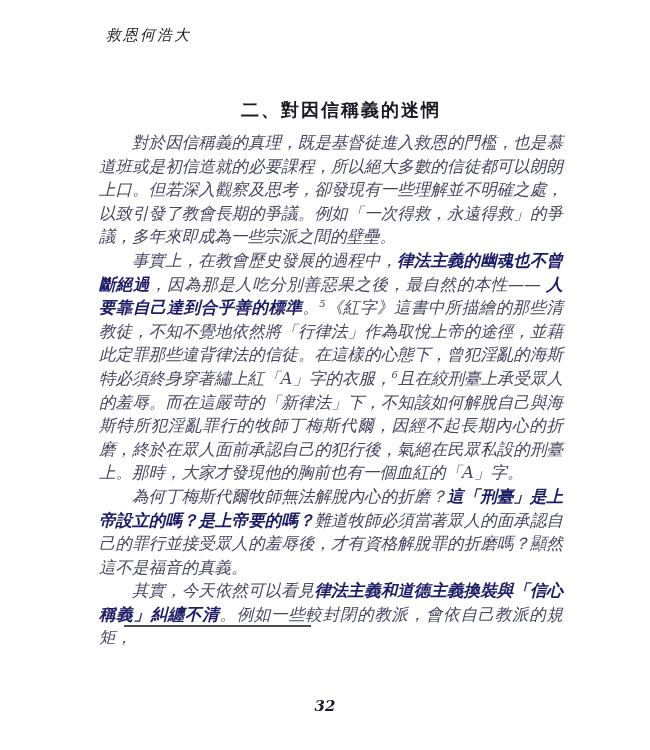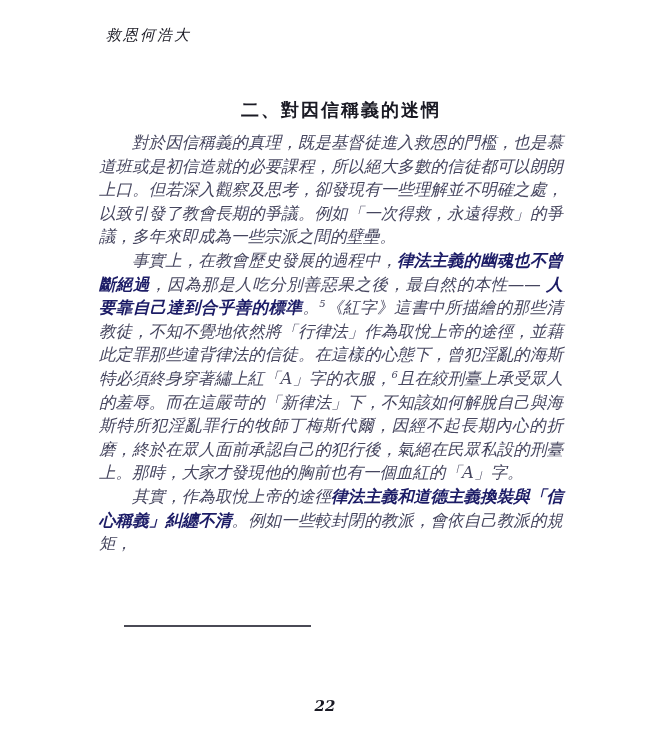--- a/index.html
+++ b/index.html
@@ -111,20 +111,21 @@
 <body>
 
 <div class="page">
   <div class="running-header">救恩何浩大</div>
 
   <h1 class="chapter-title">二、對因信稱義的迷惘</h1>
 
   <div class="body-text" id="paragraphs">
       <p><span>對於因信稱義的真理，既是基督徒進入救恩的門檻，也是慕道班或是初信造就的必要課程，所以絕大多數的信徒都可以朗朗上口。但若深入觀察及思考，卻發現有一些理解並不明確之處，以致引發了教會長期的爭議。例如「一次得救，永遠得救」的爭議，多年來即成為一些宗派之間的壁壘。</span></p>
       <p><span>事實上，在教會歷史發展的過程中，</span><span class="em">律法主義的幽魂也不曾斷絕過</span><span>，因為那是人吃分別善惡果之後，最自然的本性—— </span><span class="em">人要靠自己達到合乎善的標準</span><span>。</span><sup class="fn-ref">5</sup><span>《紅字》這書中所描繪的那些清教徒，不知不覺地依然將「行律法」作為取悅上帝的途徑，並藉此定罪那些違背律法的信徒。在這樣的心態下，曾犯淫亂的海斯特必須終身穿著繡上紅「A」字的衣服，</span><sup class="fn-ref">6</sup><span>且在絞刑臺上承受眾人的羞辱。而在這嚴苛的「新律法」下，不知該如何解脫自己與海斯特所犯淫亂罪行的牧師丁梅斯代爾，因經不起長期內心的折磨，終於在眾人面前承認自己的犯行後，氣絕在民眾私設的刑臺上。那時，大家才發現他的胸前也有一個血紅的「A」字。</span></p>
-      <p><span>其實，作為取悅上帝的途徑</span><span class="em">律法主義和道德主義換裝與「信心稱義」糾纏不清</span><span>。例如一些較封閉的教派，會依自己教派的規矩，</span></p>
+      <p><span>為何丁梅斯代爾牧師無法解脫內心的折磨？</span><span class="em">這「刑臺」是上帝設立的嗎？是上帝要的嗎？</span><span>難道牧師必須當著眾人的面承認自己的罪行並接受眾人的羞辱後，才有資格解脫罪的折磨嗎？顯然這不是福音的真義。</span></p>
+      <p><span>其實，今天依然可以看見</span><span class="em">律法主義和道德主義換裝與「信心稱義」糾纏不清</span><span>。例如一些較封閉的教派，會依自己教派的規矩，</span></p>
     </div>
 
   <div class="footnote-separator"></div>
 
 
-  <div class="page-number">22</div>
+  <div class="page-number">32</div>
 </div>
 
 </body></html>

